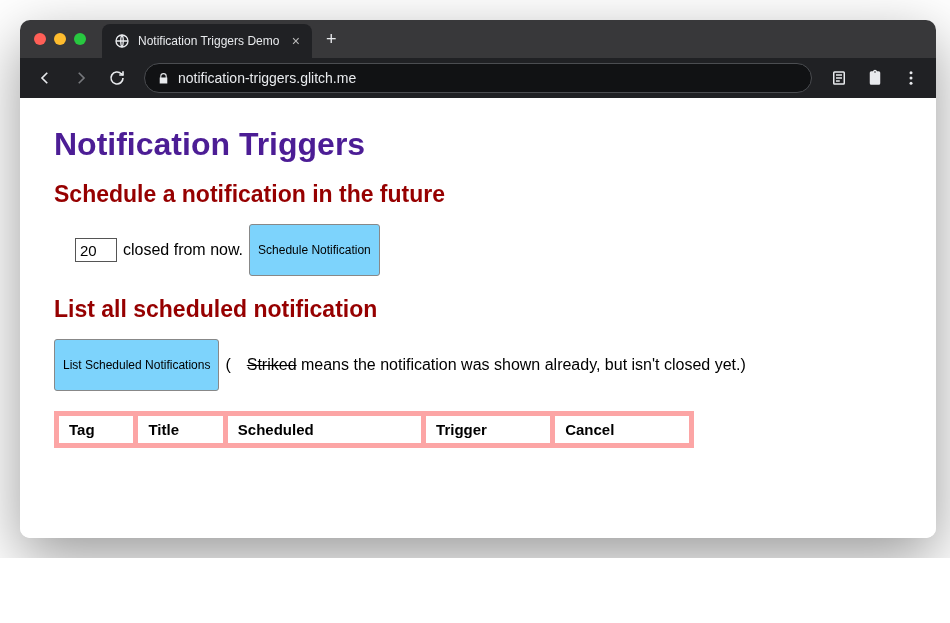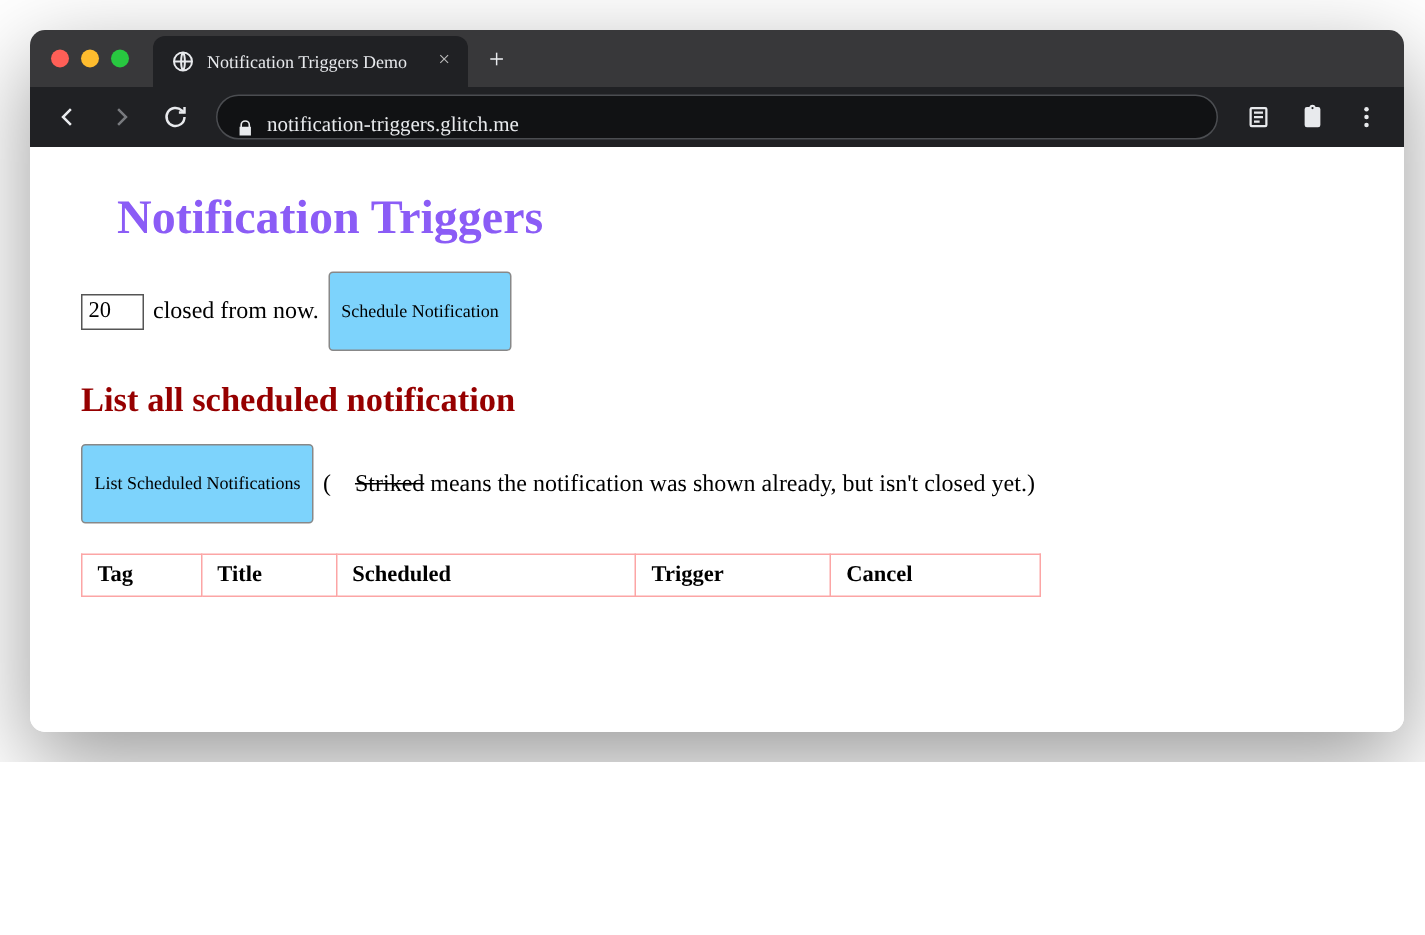--- a/index.html
+++ b/index.html
@@ -8,21 +8,20 @@
       background: transparent;
       padding: 20px;
     }
     .browser-window {
       width: 916px;
       margin: 0 auto;
       border-radius: 10px;
       overflow: hidden;
       box-shadow: 0 20px 60px rgba(0,0,0,0.4);
       background: #fff;
-      font-family: Liberation Serif, serif;
     }
     .titlebar {
       background: #38383a;
       height: 38px;
       display: flex;
       align-items: center;
       padding: 0 14px;
     }
     .traffic-lights { display: flex; gap: 8px; margin-right: 16px; }
     .tl { width: 12px; height: 12px; border-radius: 50%; }
@@ -60,44 +59,43 @@
     }
     .nav-btn.dim { color: #77797d; }
     .nav-btn svg { width: 18px; height: 18px; }
     .omnibox {
       flex: 1;
       background: #111214;
       border: 1px solid #4b4d51;
       border-radius: 18px;
       height: 30px;
       display: flex;
-      align-items: flex-end;
+      align-items: center;
       padding: 0 12px;
       gap: 8px;
       color: #e8eaed;
       font-size: 14px;
       margin: 0 6px;
     }
     .omnibox .lock svg { width: 13px; height: 13px; display: block; }
     .tool-icon {
       width: 30px; height: 30px;
       display: flex; align-items: center; justify-content: center;
       color: #e8eaed; cursor: pointer;
     }
     .tool-icon svg { width: 18px; height: 18px; }
     .content {
       background: #fff;
       padding: 28px 34px 90px 34px;
     }
     h1 {
-      color: #8b5cf6;
+      color: #4c1d95;
       font-size: 32px;
       font-weight: 800;
       margin-bottom: 18px;
-      margin-left: 24px;
     }
     h2 {
       color: #960000;
       font-size: 23px;
       font-weight: 800;
       margin-bottom: 16px;
     }
     .row {
       font-size: 16px;
       color: #000;
@@ -107,20 +105,21 @@
       gap: 6px;
       margin-bottom: 20px;
     }
     .num-input {
       width: 42px;
       height: 24px;
       border: 1px solid #555;
       padding: 2px 4px;
       font-size: 15px;
       font-family: inherit;
+      margin-left: 21px;
     }
     .btn {
       background: #7dd3fc;
       border: 1px solid #888;
       border-radius: 3px;
       padding: 18px 8px;
       font-size: 12px;
       font-family: inherit;
       cursor: pointer;
     }
@@ -128,21 +127,21 @@
     table {
       border-collapse: collapse;
       width: 640px;
       margin-top: 12px;
     }
     th {
       text-align: left;
       font-size: 15px;
       font-weight: 700;
       padding: 5px 10px;
-      border: 1px solid #fca5a5;
+      border: 5px solid #fca5a5;
     }
   </style>
 </head>
 <body>
 
 <div class="browser-window">
 
   <div class="titlebar">
     <div class="traffic-lights">
       <div class="tl red"></div>
@@ -203,20 +202,21 @@
           <circle cx="12" cy="5" r="2"></circle>
           <circle cx="12" cy="12" r="2"></circle>
           <circle cx="12" cy="19" r="2"></circle>
         </svg>
     </div>
   </div>
 
   <div class="content">
     <h1>Notification Triggers</h1>
 
+    <h2>Schedule a notification in the future</h2>
     <div class="row">
       <input class="num-input" value="20" style="">
       <span>closed from now.</span>
       <button class="btn">Schedule Notification</button>
     </div>
 
     <h2>List all scheduled notification</h2>
     <div class="row">
       <button class="btn">List Scheduled Notifications</button>
       <span>

